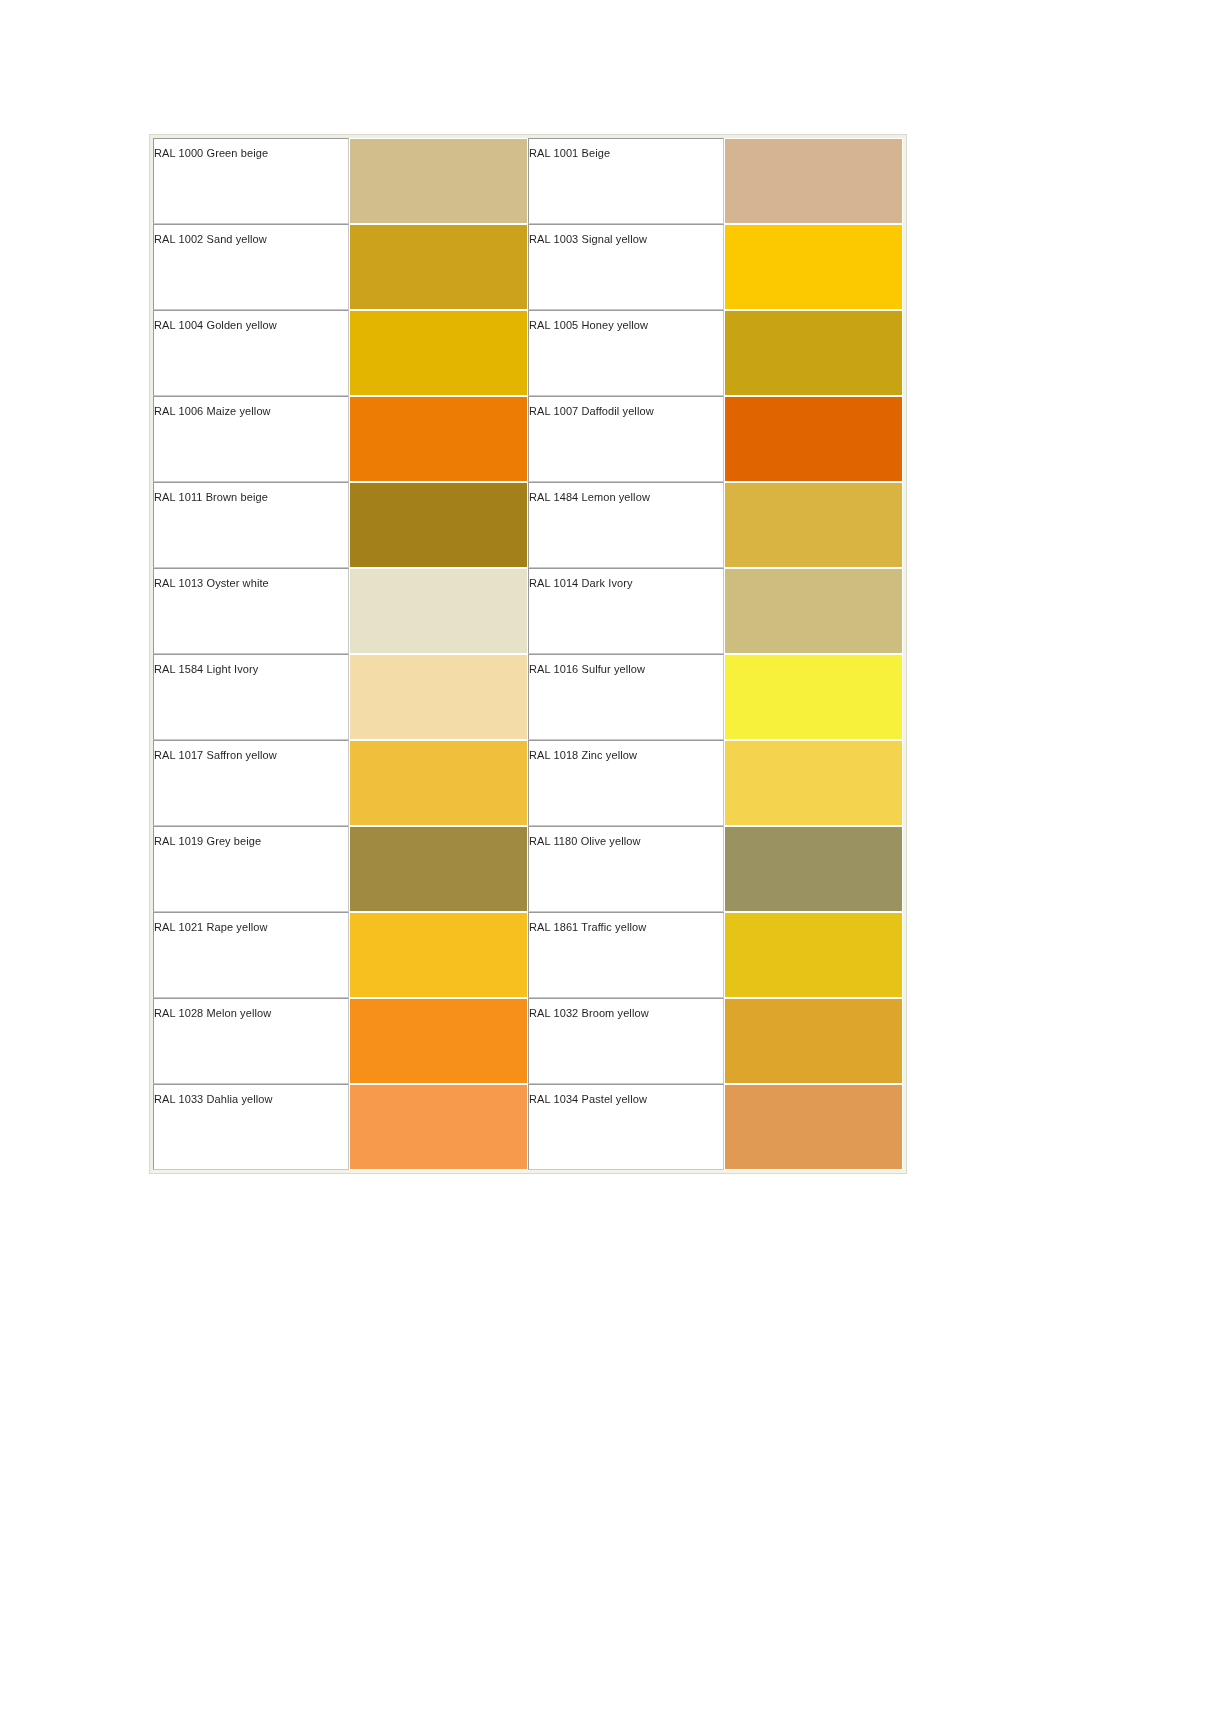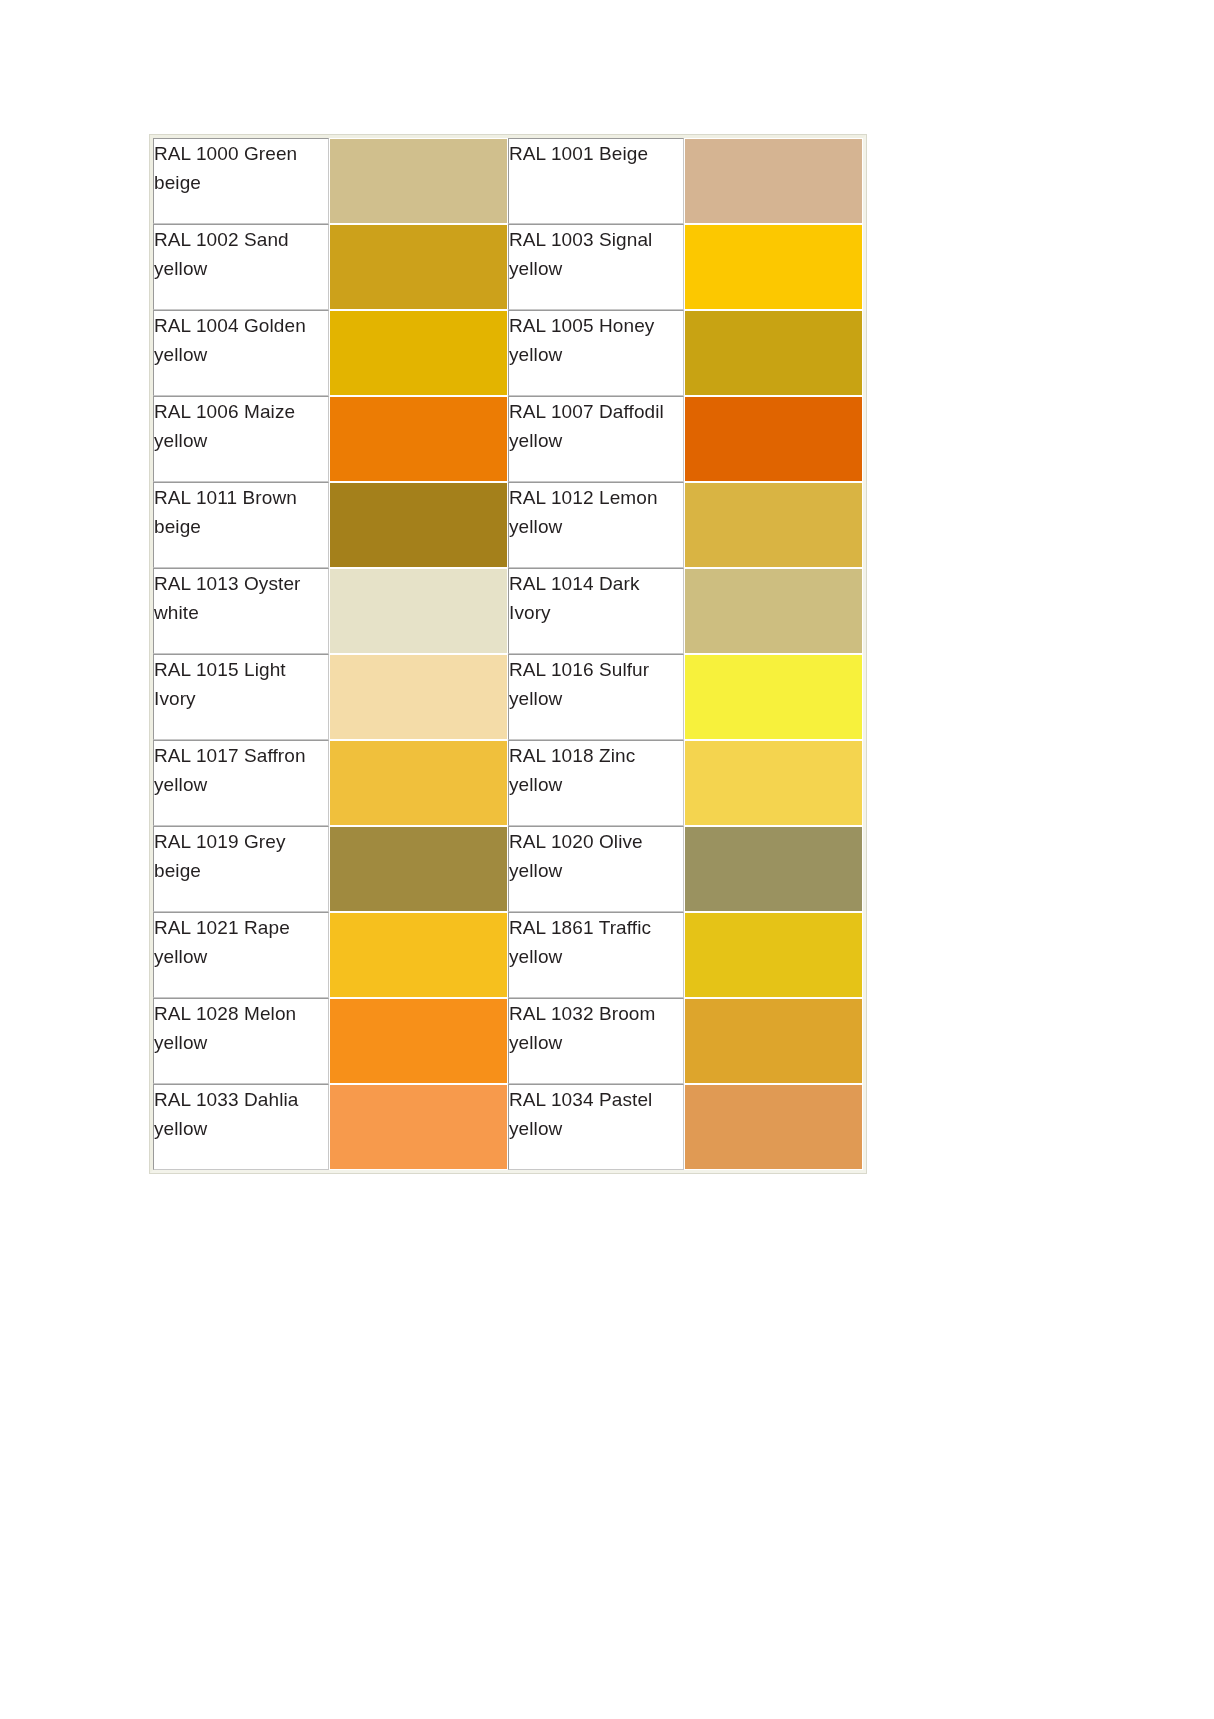--- a/index.html
+++ b/index.html
@@ -42,29 +42,29 @@
   }
 
   table#ral-table td {
     padding: 0;
     margin: 0;
     vertical-align: top;
   }
 
   
   td.label-cell {
-    width: 176px;
+    width: 196px;
     height: 86px;
     box-sizing: border-box;
     background: #ffffff;
     border: 1px solid #9a9a9a;
     border-right-color: #c8c8c8;
     border-bottom-color: #c8c8c8;
     padding: 11px 10px 0 12px;
-    font-size: 19px;
+    font-size: 11px;
     line-height: 29px;
     color: #231f20;
     letter-spacing: 0.1px;
   }
 
   
   td.swatch-cell {
     width: 179px;
     height: 86px;
     box-sizing: border-box;
@@ -148,21 +148,21 @@
             </td>
           </tr>
           <tr>
             <td class="label-cell">
               <span class="cell-text">RAL 1011 Brown beige</span>
             </td>
             <td class="swatch-cell">
               <span class="swatch" style="background: rgb(164, 128, 27);"></span>
             </td>
             <td class="label-cell">
-              <span class="cell-text">RAL 1012 Lemon yellow</span>
+              <span class="cell-text">RAL 1484 Lemon yellow</span>
             </td>
             <td class="swatch-cell">
               <span class="swatch" style="background: rgb(217, 180, 67);"></span>
             </td>
           </tr>
           <tr>
             <td class="label-cell">
               <span class="cell-text">RAL 1013 Oyster white</span>
             </td>
             <td class="swatch-cell">
@@ -170,21 +170,21 @@
             </td>
             <td class="label-cell">
               <span class="cell-text">RAL 1014 Dark Ivory</span>
             </td>
             <td class="swatch-cell">
               <span class="swatch" style="background: rgb(205, 190, 128);"></span>
             </td>
           </tr>
           <tr>
             <td class="label-cell">
-              <span class="cell-text">RAL 1015 Light Ivory</span>
+              <span class="cell-text">RAL 1584 Light Ivory</span>
             </td>
             <td class="swatch-cell">
               <span class="swatch" style="background: rgb(244, 220, 168);"></span>
             </td>
             <td class="label-cell">
               <span class="cell-text">RAL 1016 Sulfur yellow</span>
             </td>
             <td class="swatch-cell">
               <span class="swatch" style="background: rgb(247, 241, 60);"></span>
             </td>
@@ -204,21 +204,21 @@
             </td>
           </tr>
           <tr>
             <td class="label-cell">
               <span class="cell-text">RAL 1019 Grey beige</span>
             </td>
             <td class="swatch-cell">
               <span class="swatch" style="background: rgb(160, 138, 63);"></span>
             </td>
             <td class="label-cell">
-              <span class="cell-text">RAL 1020 Olive yellow</span>
+              <span class="cell-text">RAL 1180 Olive yellow</span>
             </td>
             <td class="swatch-cell">
               <span class="swatch" style="background: rgb(154, 146, 96);"></span>
             </td>
           </tr>
           <tr>
             <td class="label-cell">
               <span class="cell-text">RAL 1021 Rape yellow</span>
             </td>
             <td class="swatch-cell">

